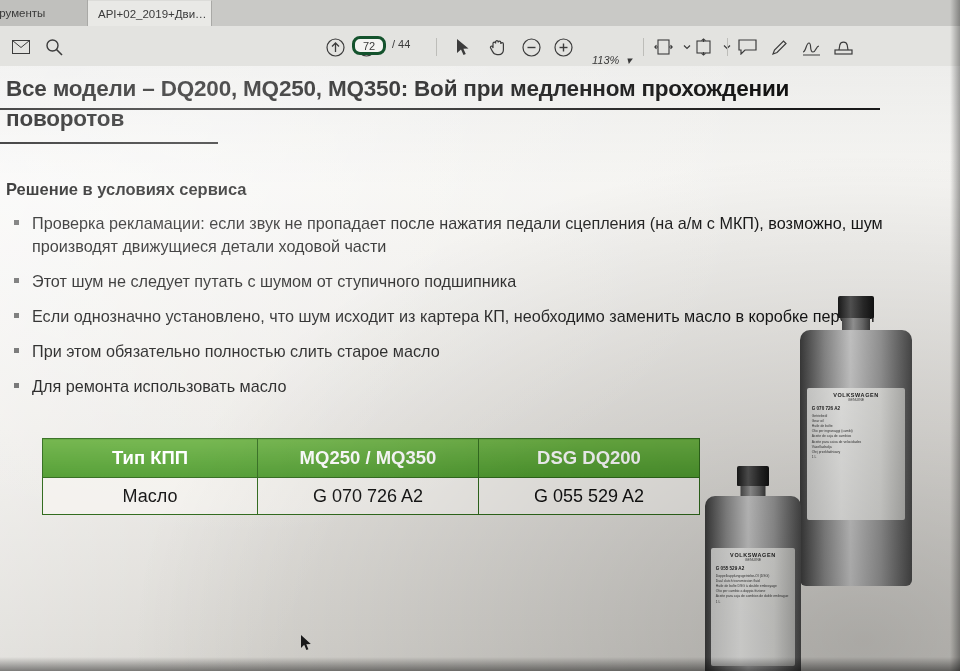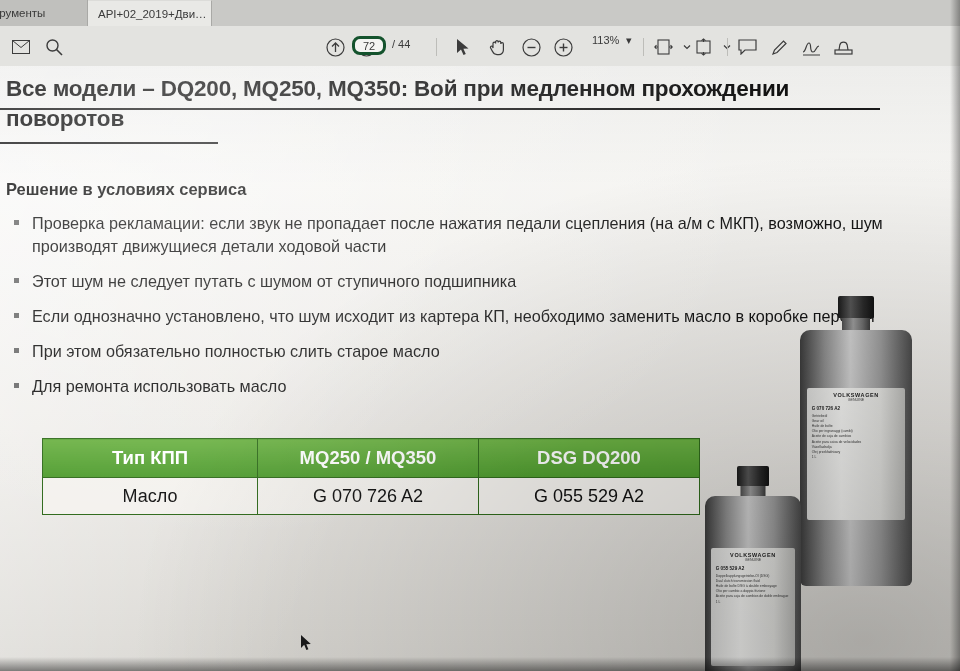--- a/index.html
+++ b/index.html
@@ -97,25 +97,26 @@
   .pagetotal {
     position: absolute;
     top: 12px;
     left: 392px;
     font-size: 11px;
     color: #3a3a3a;
     white-space: nowrap;
   }
   .zoombox {
     position: absolute;
-    top: 8px;
+    top: 28px;
     left: 592px;
     font-size: 11px;
     color: #3a3a3a;
     white-space: nowrap;
+    font-style: italic;
   }
   .sep {
     position: absolute;
     top: 12px;
     width: 1px;
     height: 18px;
     background: #bdbdb9;
   }
 
   

